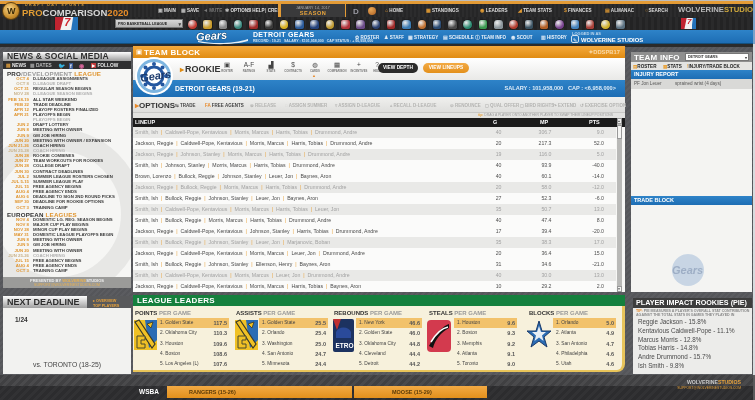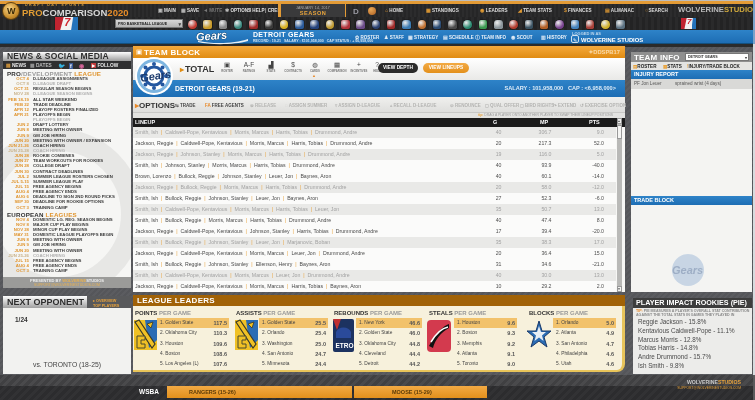--- a/index.html
+++ b/index.html
@@ -121,21 +121,21 @@
 .trow.g .v1,.trow.g .v2,.trow.g .v3{color:#a2a2a2;}
 .trow .v1{left:330px;width:38.5px;}
 .trow .v2{left:380px;width:38.5px;}
 .trow .v3{left:434px;width:37px;}
 #scrollbar{left:616.5px;top:118px;width:5px;height:174px;background:#b9b9b7;}
 #scrollbar .up,#scrollbar .dn{position:absolute;left:0;width:5px;height:6px;background:#f2f2f0;border:1px solid #999;font-size:3px;text-align:center;line-height:5px;color:#333;}
 #scrollbar .up{top:0;}
 #scrollbar .dn{bottom:0;}
 #scrollbar .thumb{position:absolute;left:0;top:7px;width:5px;height:14px;background:#f5f5f3;border:1px solid #999;}
 
-#llhead{left:133px;top:295px;width:492px;height:11px;background:#a16207;color:#fff;font-weight:bold;font-size:8px;line-height:11px;padding-left:4px;letter-spacing:.3px;}
+#llhead{left:133px;top:295px;width:492px;height:11px;background:#15803d;color:#fff;font-weight:bold;font-size:8px;line-height:11px;padding-left:4px;letter-spacing:.3px;}
 #llbody{left:133px;top:306px;width:492px;height:66px;background:#f7f1dc;border-right:3px solid #e8c45a;border-bottom:2px solid #e8c45a;border-radius:0 0 8px 0;}
 .llcol .ttl{position:absolute;top:4px;font-size:6px;font-weight:bold;color:#333;}
 .llcol .ttl .g{color:#999;font-weight:bold;}
 .llrow{position:absolute;height:10.3px;font-size:4.8px;line-height:10.3px;color:#444;}
 .llrow .v{position:absolute;right:2px;font-size:5.5px;font-weight:bold;color:#555;}
 .llrow.hl{background:#f2c26b;}
 .lllogo{position:absolute;top:12px;}
 
 #rpanel{left:631px;top:52px;width:121px;height:240px;background:#f4f4f2;}
 #rhead{left:631px;top:52px;width:121px;height:10px;background:#8f8f8f;}
@@ -431,39 +431,39 @@
         <b>OCT 3</b>
         <span>TRAINING CAMP</span>
       </div>
     </div>
   </div>
 <div class="abs" id="lfooter">
 <span class="f1">PRESENTED BY <span class="o">WOLVERINE</span>STUDIOS</span>
 <span class="f2">SUPPORT@WOLVERINESTUDIOS.COM</span>
 </div>
 <div class="abs" id="nohead">
-    <span class="t">NEXT OPPONENT</span>
+    <span class="t">NEXT DEADLINE</span>
     <span id="nolinks">
       <span class="a">▸ OVERVIEW</span>
       <span class="a">TOP PLAYERS</span>
     </span>
   </div>
 <div class="abs" id="nobody">
 <span id="nodate">1/24</span>
 <span id="novs">vs. TORONTO (18-25)</span>
 </div>
 
 <div class="abs" id="mpanel"></div>
 <div class="abs" id="mhead">
     <span class="ic">▣</span>
     <span class="t">TEAM BLOCK</span>
     <span class="dd">✦DDSPB17</span>
   </div>
 <div class="abs" id="mtoolbar">
-<span id="selectlbl">TOTAL</span>
+<span id="selectlbl">ROOKIE</span>
 <span class="tbico" style="left:83px;">▣<span class="lb">ROSTER</span></span>
 <span class="tbico" style="left:105px;">A-F<span class="lb">RATINGS</span></span>
 <span class="tbico" style="left:127px;">▟<span class="lb">STATS</span></span>
 <span class="tbico" style="left:149px;">$<span class="lb">CONTRACTS</span></span>
 <span class="tbico" style="left:171px;">◍<span class="lb">CARDS</span><span style="position:absolute;left:8px;top:11px;color:#e8892a;font-size:4px;">▲</span></span>
 <span class="tbico" style="left:193px;">▦<span class="lb">COMPARISON</span></span>
 <span class="tbico" style="left:215px;">+<span class="lb">INCENTIVES</span></span>
 <span class="tbico" style="left:233px;">?<span class="lb">HELP</span></span>
 <span id="viewdepth">VIEW DEPTH</span>
 <span id="viewlineups">VIEW LINEUPS</span>

